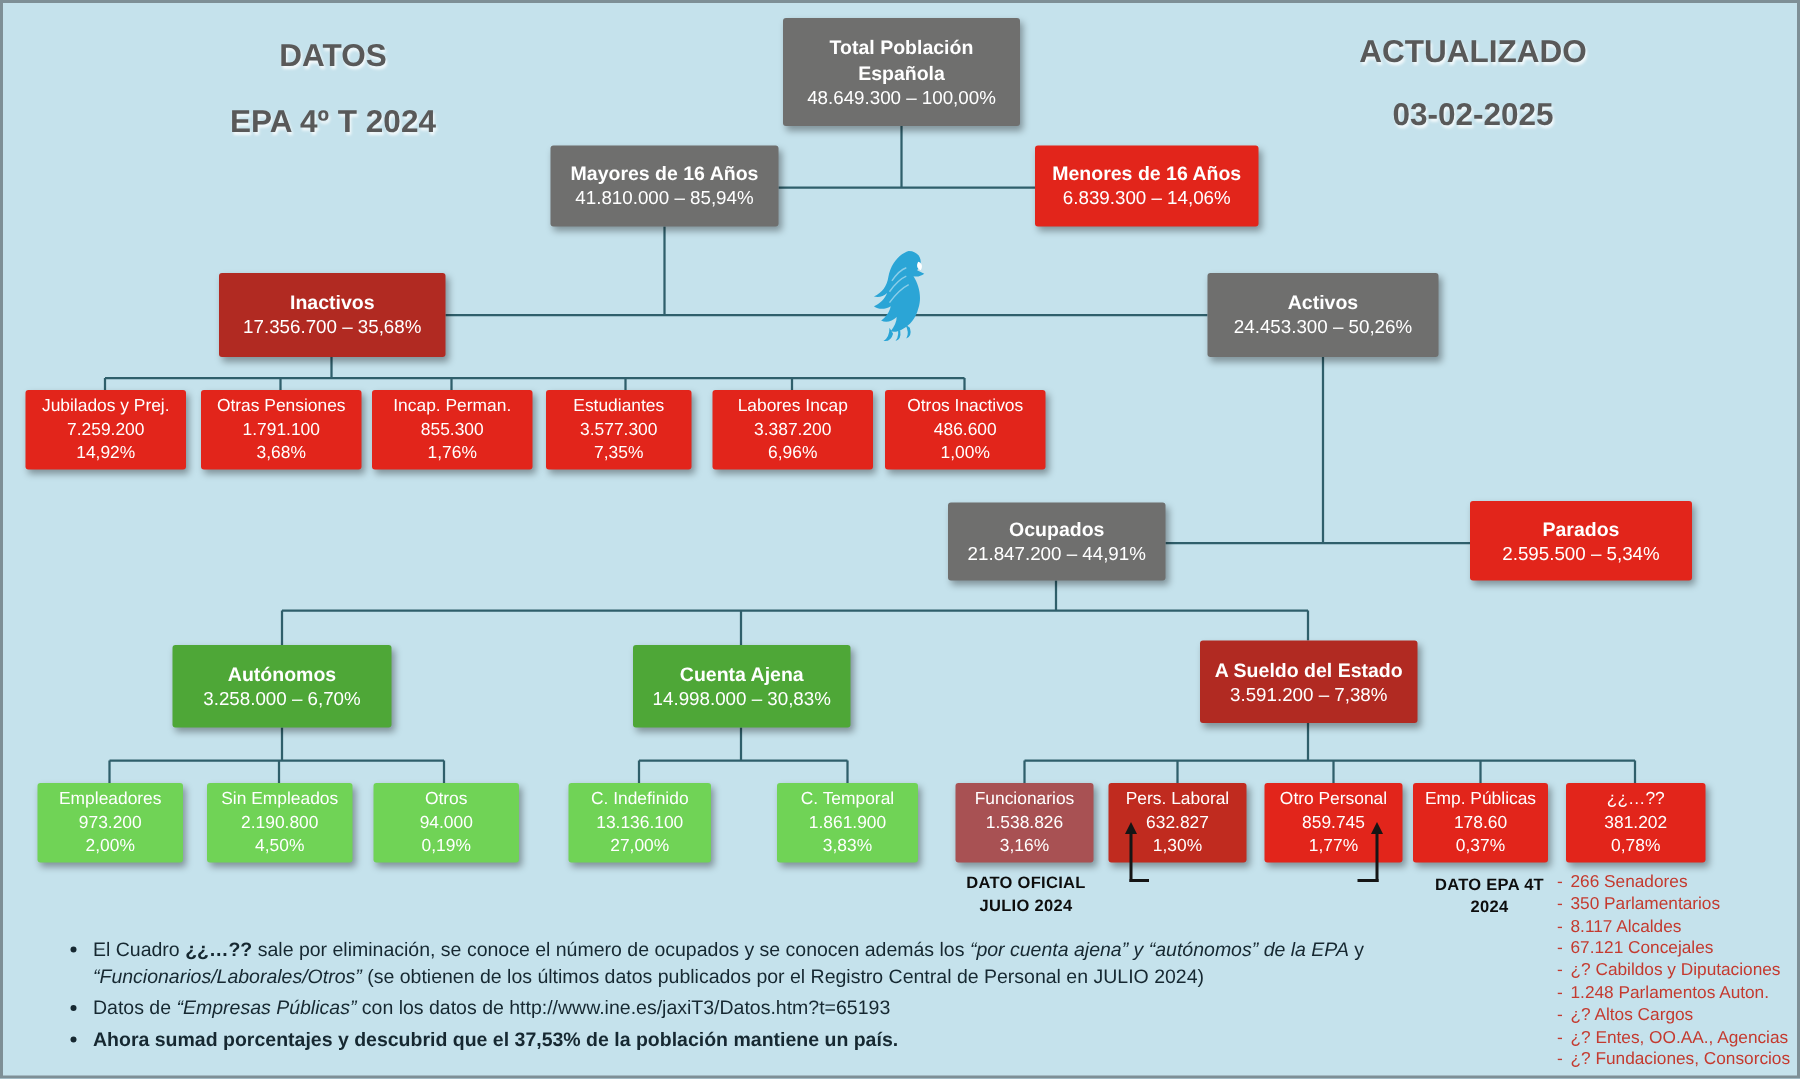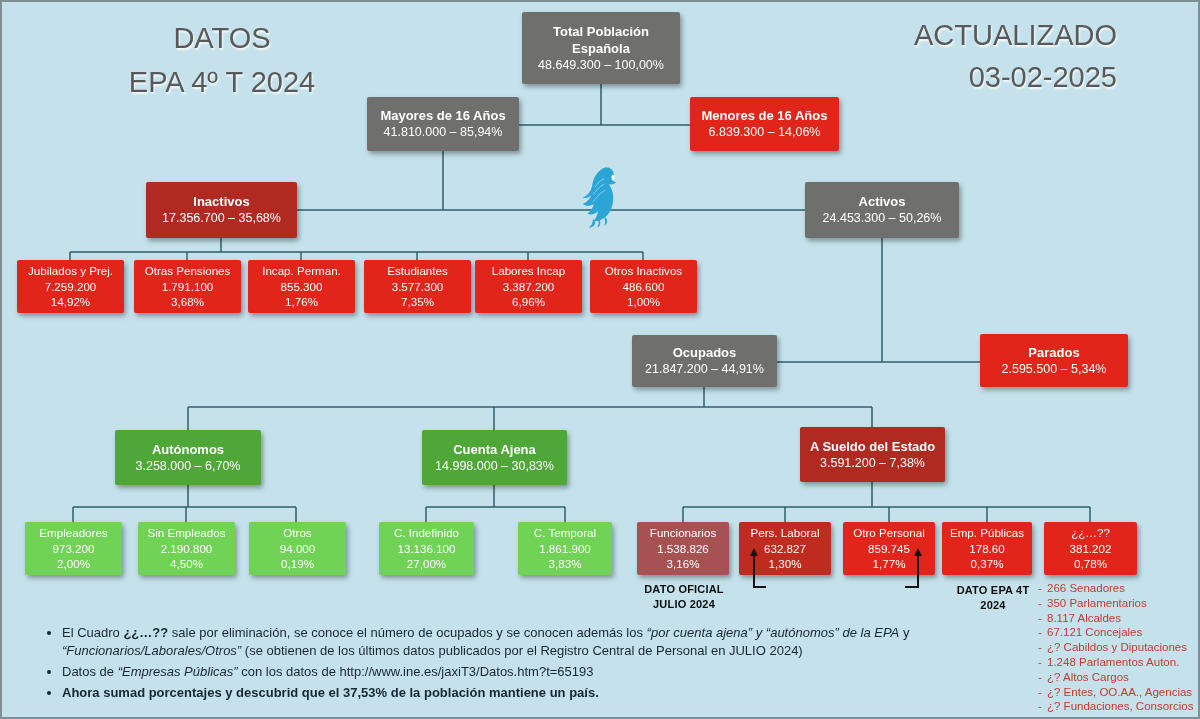--- a/index.html
+++ b/index.html
@@ -3,22 +3,22 @@
 <meta charset="utf-8">
 <style>
   html,body{margin:0;padding:0;background:#9db6c0;}
   #canvas{
     position:relative;width:1200px;height:719px;overflow:hidden;
     background:var(--bg,#c5e2ec);
     border:2px solid var(--frame,#7e8f96);box-sizing:border-box;
     font-family:"Liberation Sans",sans-serif;
   }
   .title{
-    position:absolute;text-align:center;font-weight:normal;
-    color:var(--title-gray,#595959);font-size:29px;line-height:44px;
+    position:absolute;text-align:center;font-weight:bold;
+    color:var(--title-gray,#595959);font-size:21px;line-height:44px;
     text-shadow:1px 2px 2px rgba(255,255,255,.85);
   }
   #connectors{position:absolute;left:0;top:0;}
   .node{
     position:absolute;color:#fff;text-align:center;border-radius:2px;
     box-shadow:2px 3px 5px rgba(0,0,0,.35);
     display:flex;flex-direction:column;justify-content:center;
   }
   .node .t{font-weight:bold;font-size:13px;line-height:17px;}
   .node .v{font-weight:normal;font-size:12.5px;line-height:17px;}
@@ -85,21 +85,21 @@
       <path d="M26,66 q3,7 -1,12 q5,-1 4,-8 z M33,64 q4,7 1,12 q5,-2 3,-9 z M20,67 q0,8 -5,11 q6,1 8,-6 z"></path>
     </g>
     <path d="M44,12 c3,1 4,4 2,7 c-3,-1 -4,-4 -2,-7 z" fill="#ffffff"></path>
     <path d="M22,28 q6,-9 12,-11 M20,37 q7,-10 14,-13 M20,46 q8,-11 16,-15" stroke="#ffffff" stroke-opacity=".45" stroke-width="1.2" fill="none"></path>
   </svg>
 
   <div class="title" style="left:40px;top:14px;width:360px;">
     <div>DATOS</div>
     <div>EPA 4º T 2024</div>
   </div>
-  <div class="title" style="left:845px;top:12px;width:270px;line-height:42px;text-align:right;">
+  <div class="title" style="left:845px;top:12px;width:270px;line-height:42px;">
     <div>ACTUALIZADO</div>
     <div>03-02-2025</div>
   </div>
 
   <div class="node gray" style="left:520px;top:10px;width:158px;height:72px;">
     <div class="t">Total Población</div>
     <div class="t">Española</div>
     <div class="v">48.649.300 – 100,00%</div>
   </div>
 
@@ -129,21 +129,21 @@
   <div class="node red small" style="left:132px;top:258px;width:107px;height:53px;">
     <div class="t">Otras Pensiones</div>
     <div class="v">1.791.100</div>
     <div class="v">3,68%</div>
   </div>
   <div class="node red small" style="left:246px;top:258px;width:107px;height:53px;text-align:center;">
     <div class="t">Incap. Perman.</div>
     <div class="v">855.300</div>
     <div class="v">1,76%</div>
   </div>
-  <div class="node red small" style="left:362px;top:258px;width:107px;height:53px;">
+  <div class="node red small" style="left:362px;top:258px;width:97px;height:53px;">
     <div class="t">Estudiantes</div>
     <div class="v">3.577.300</div>
     <div class="v">7,35%</div>
   </div>
   <div class="node red small" style="left:473px;top:258px;width:107px;height:53px;">
     <div class="t">Labores Incap</div>
     <div class="v">3.387.200</div>
     <div class="v">6,96%</div>
   </div>
   <div class="node red small" style="left:588px;top:258px;width:107px;height:53px;">

